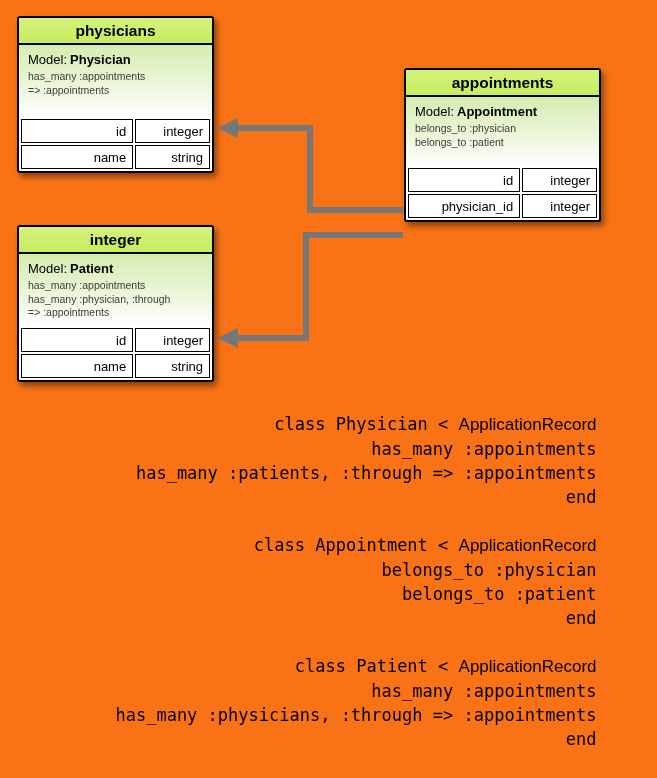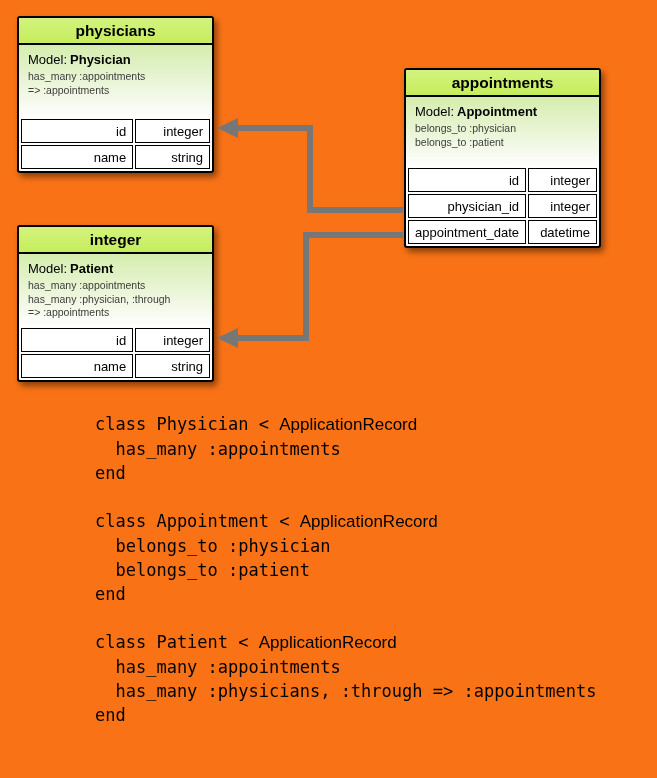--- a/index.html
+++ b/index.html
@@ -45,21 +45,21 @@
     border-top:10px solid transparent; border-bottom:10px solid transparent;
     border-right:21px solid #777777;
   }
 
   
   .code {
     position:absolute; left:95px; top:412px;
     font-family:"DejaVu Sans Mono", monospace;
     font-size:17px; line-height:24px; color:#000;
   }
-  .code-block { margin-bottom:24px; }
+  .code-block { margin-bottom:24px;text-align:right; }
   .code-line { white-space:pre; }
   .sans { font-family:"Liberation Sans", sans-serif; }
 </style>
 </head>
 <body>
 
 <div class="canvas">
 
   <div class="db-table" style="left:17px; top:16px;">
     <div class="db-header">physicians</div>
@@ -92,24 +92,20 @@
     <table class="db-rows">
       <tbody>
           <tr>
         <td class="c1">id</td>
         <td class="c2">integer</td>
       </tr>
       <tr>
         <td class="c1">physician_id</td>
         <td class="c2">integer</td>
       </tr>
-      <tr>
-        <td class="c1">appointment_date</td>
-        <td class="c2">datetime</td>
-      </tr>
     </tbody>
       </table>
   </div>
 
   <div class="db-table" style="left:17px; top:225px;">
     <div class="db-header">integer</div>
     <div class="db-model h3">
       <div class="model-line"><span>Model:</span><span class="model-name">Patient</span></div>
       <div class="assoc">has_many :appointments</div>
       <div class="assoc">has_many :physician, :through</div>
@@ -140,20 +136,21 @@
     <div class="seg" style="left:303px; top:232px; width:100px; height:6px;"></div>
     <div class="seg" style="left:303px; top:232px; width:6px; height:109px;"></div>
     <div class="seg" style="left:236px; top:335px; width:73px; height:6px;"></div>
     <div class="arrow-head" style="left:217px; top:328px;"></div>
   </div>
 
   <div class="code">
     <div class="code-block">
       <div class="code-line"><span>class Physician &lt; </span><span class="sans">ApplicationRecord</span></div>
       <div class="code-line">  has_many :appointments</div>
+      <div class="code-line">  has_many :patients, :through =&gt; :appointments</div>
       <div class="code-line">end</div>
     </div>
     <div class="code-block">
       <div class="code-line"><span>class Appointment &lt; </span><span class="sans">ApplicationRecord</span></div>
       <div class="code-line">  belongs_to :physician</div>
       <div class="code-line">  belongs_to :patient</div>
       <div class="code-line">end</div>
     </div>
     <div class="code-block">
       <div class="code-line"><span>class Patient &lt; </span><span class="sans">ApplicationRecord</span></div>

